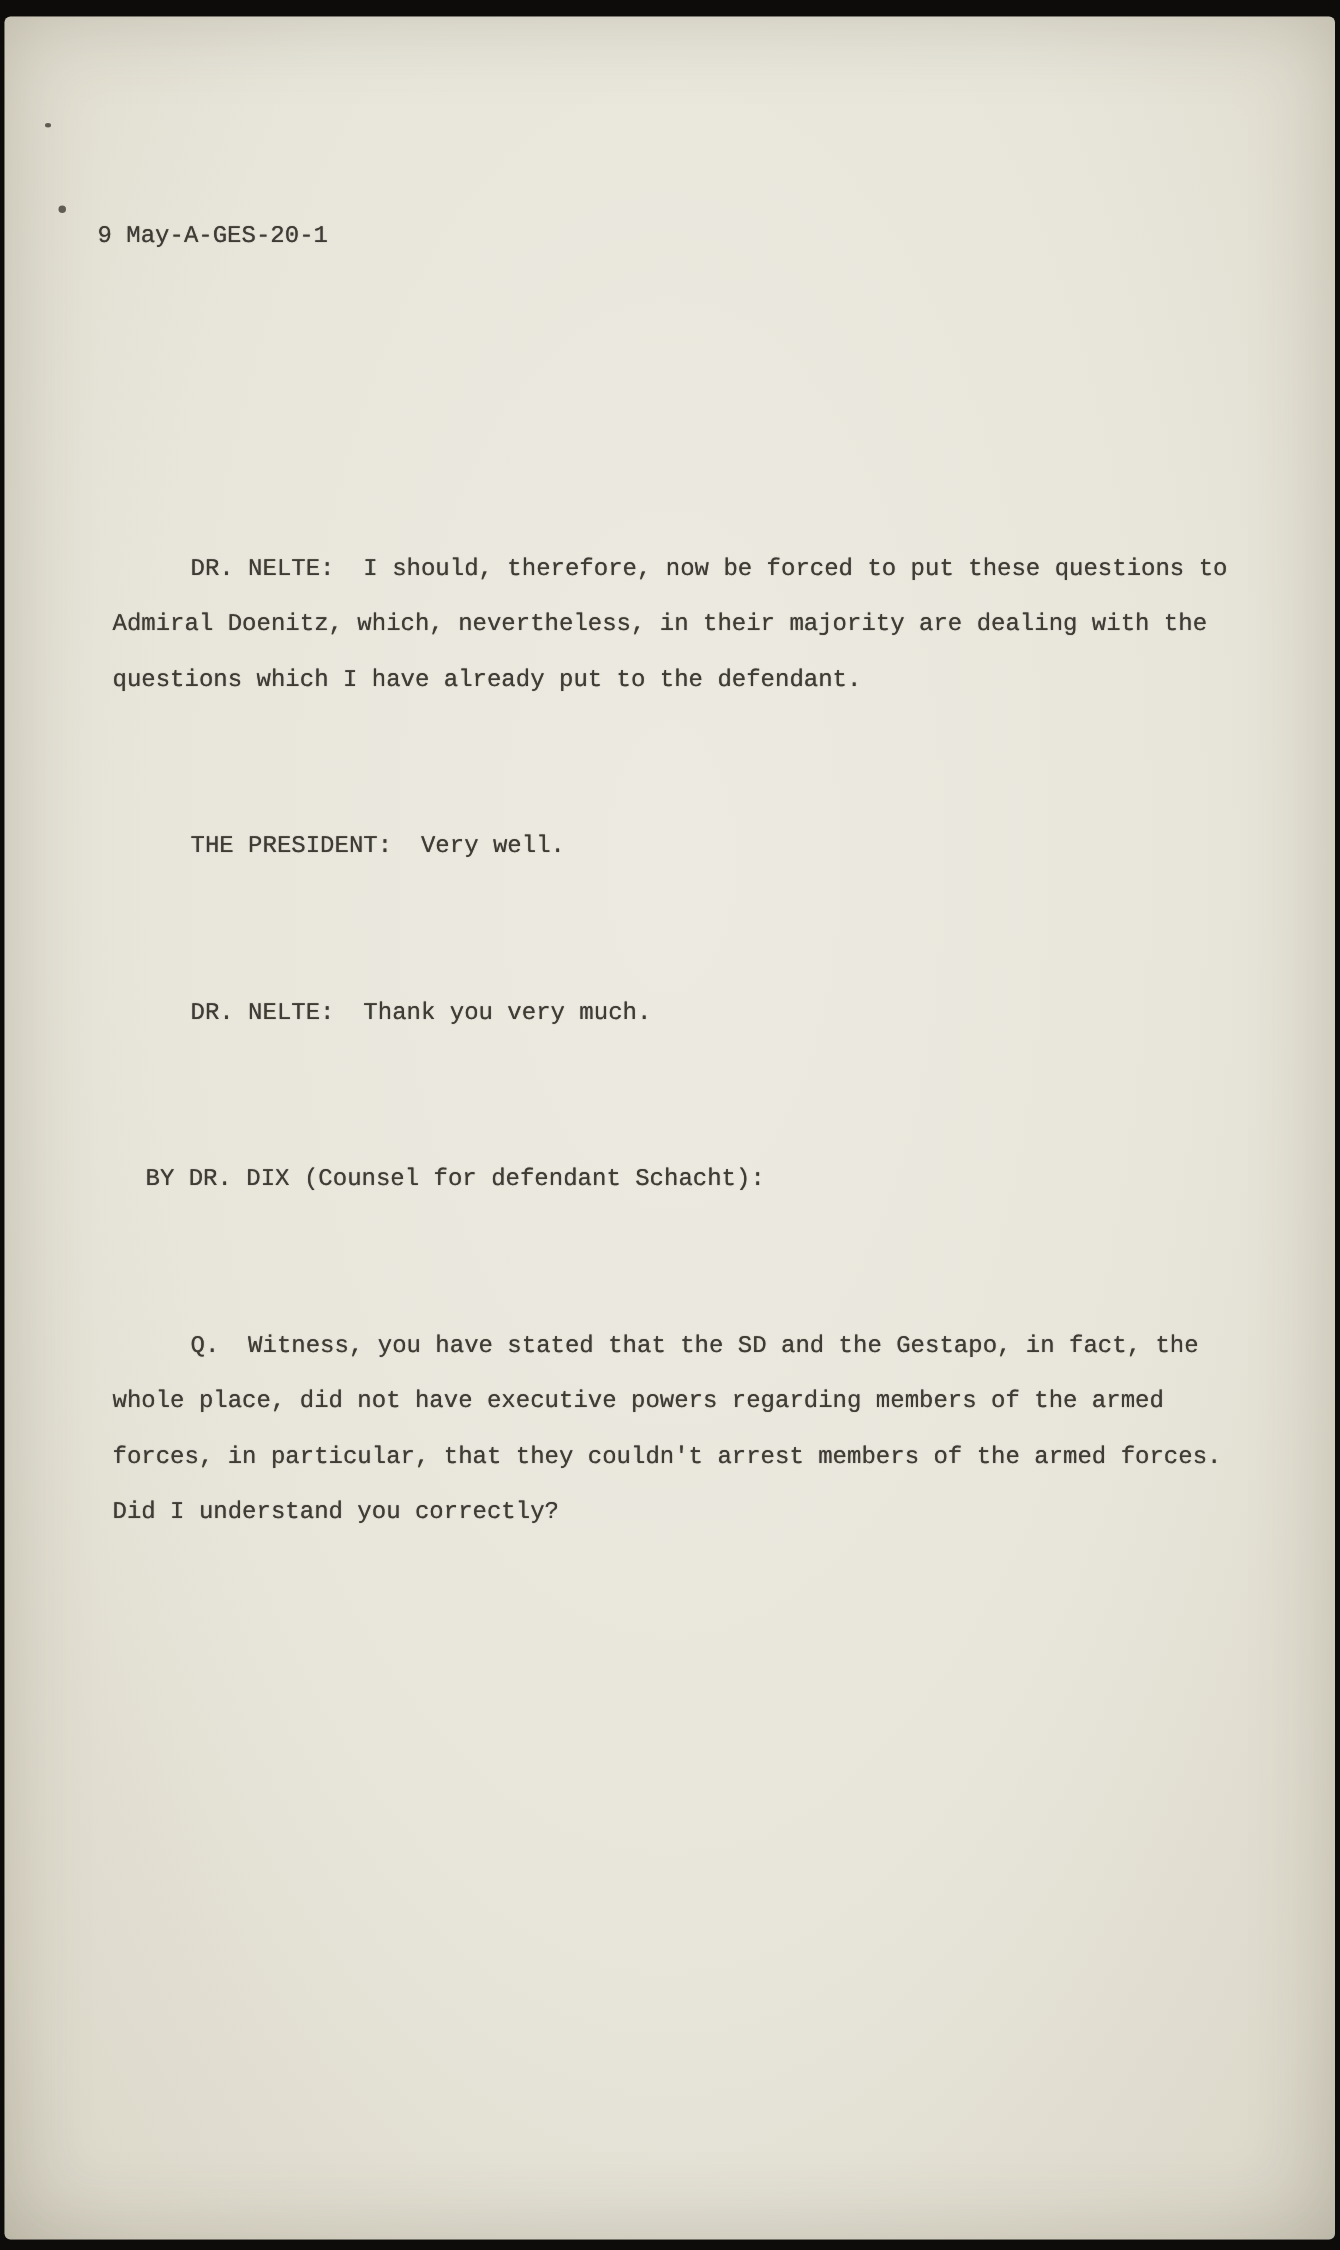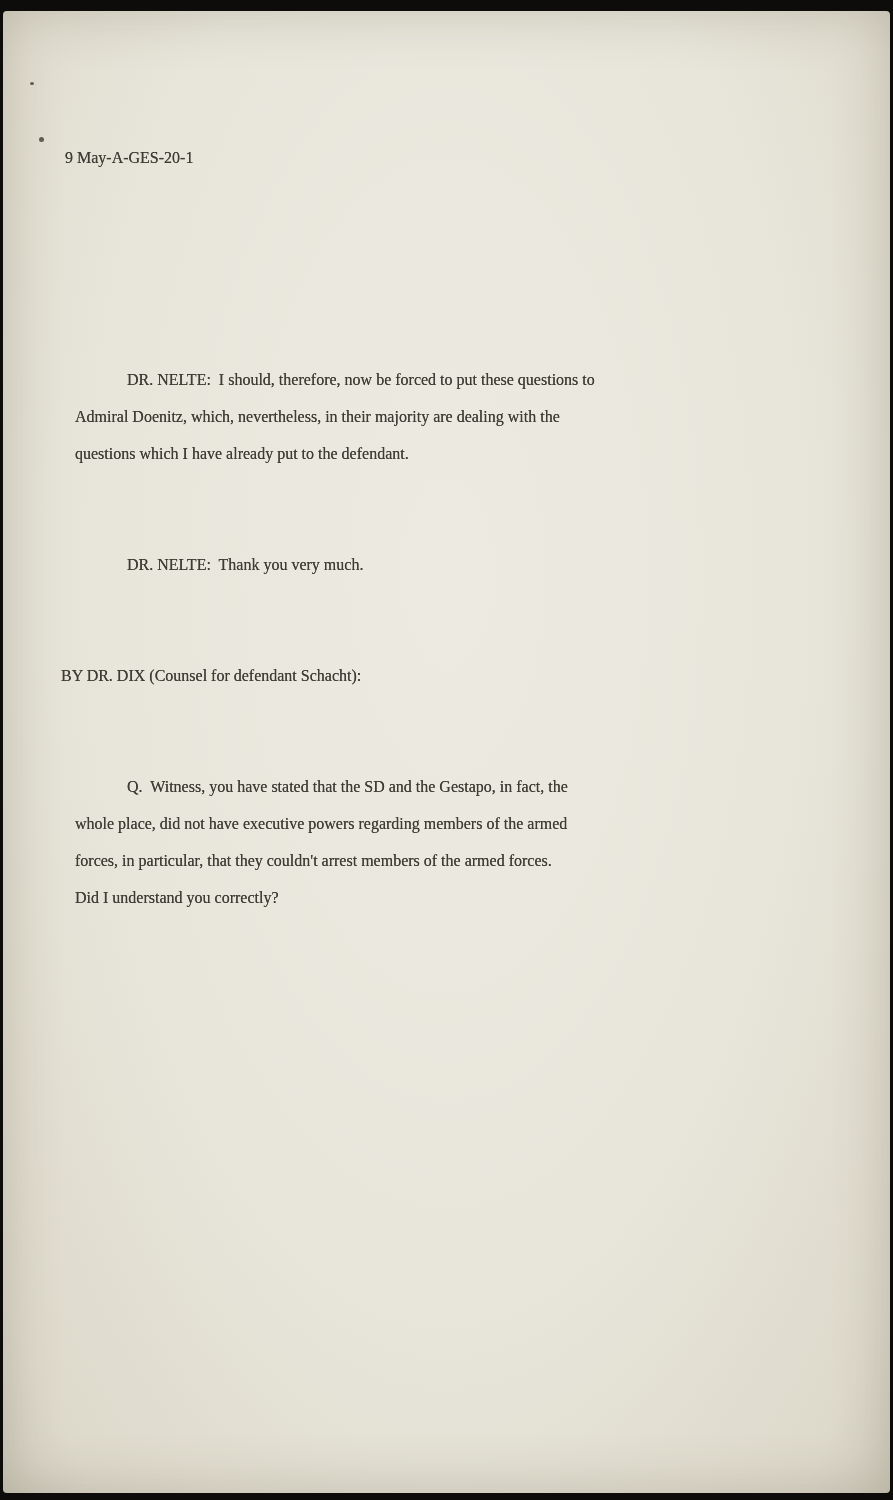--- a/index.html
+++ b/index.html
@@ -17,21 +17,20 @@
   .paper {
     position: absolute;
     top: 11px;
     left: 3px;
     right: 3px;
     bottom: 7px;
     background:
       radial-gradient(ellipse at 50% 38%, #edebe1 0%, #e8e6db 55%, #ddd9cb 90%, #d2cec0 100%);
     border-radius: 4px;
     box-shadow: inset 0 0 55px rgba(90, 82, 60, 0.25);
-    font-family: Liberation Serif, serif;
   }
   .content {
     position: absolute;
     top: 54px;
     left: 58px;
     right: 52px;
     color: #3e3c35;
     font-size: 16px;
     line-height: 37px;
     white-space: pre-wrap;
@@ -42,20 +41,21 @@
   }
   p {
     margin: 0;
   }
   .indent {
     text-indent: 52px;
     margin-left: 14px;
   }
   .flush {
     text-indent: 0;
+    margin-left: 36px;
   }
   .speck {
     position: absolute;
     background: #3e3c35;
     border-radius: 50%;
     opacity: 0.8;
   }
   .speck-1 { left: 27px; top: 71px;  width: 4px; height: 3px; }
   .speck-2 { left: 36px; top: 126px; width: 5px; height: 5px; }
 </style>
@@ -65,20 +65,21 @@
 <div class="paper">
   <div class="speck speck-1"></div>
   <div class="speck speck-2"></div>
 
   <div class="content">
     <div class="doc-id">9 May-A-GES-20-1</div>
 
     <p class="indent">DR. NELTE:  I should, therefore, now be forced to put these questions to
 Admiral Doenitz, which, nevertheless, in their majority are dealing with the
 questions which I have already put to the defendant.</p>
+    <p class="indent">THE PRESIDENT:  Very well.</p>
     <p class="indent">DR. NELTE:  Thank you very much.</p>
     <p class="flush">BY DR. DIX (Counsel for defendant Schacht):</p>
     <p class="indent">Q.  Witness, you have stated that the SD and the Gestapo, in fact, the
 whole place, did not have executive powers regarding members of the armed
 forces, in particular, that they couldn't arrest members of the armed forces.
 Did I understand you correctly?</p>
     
     
     
     

